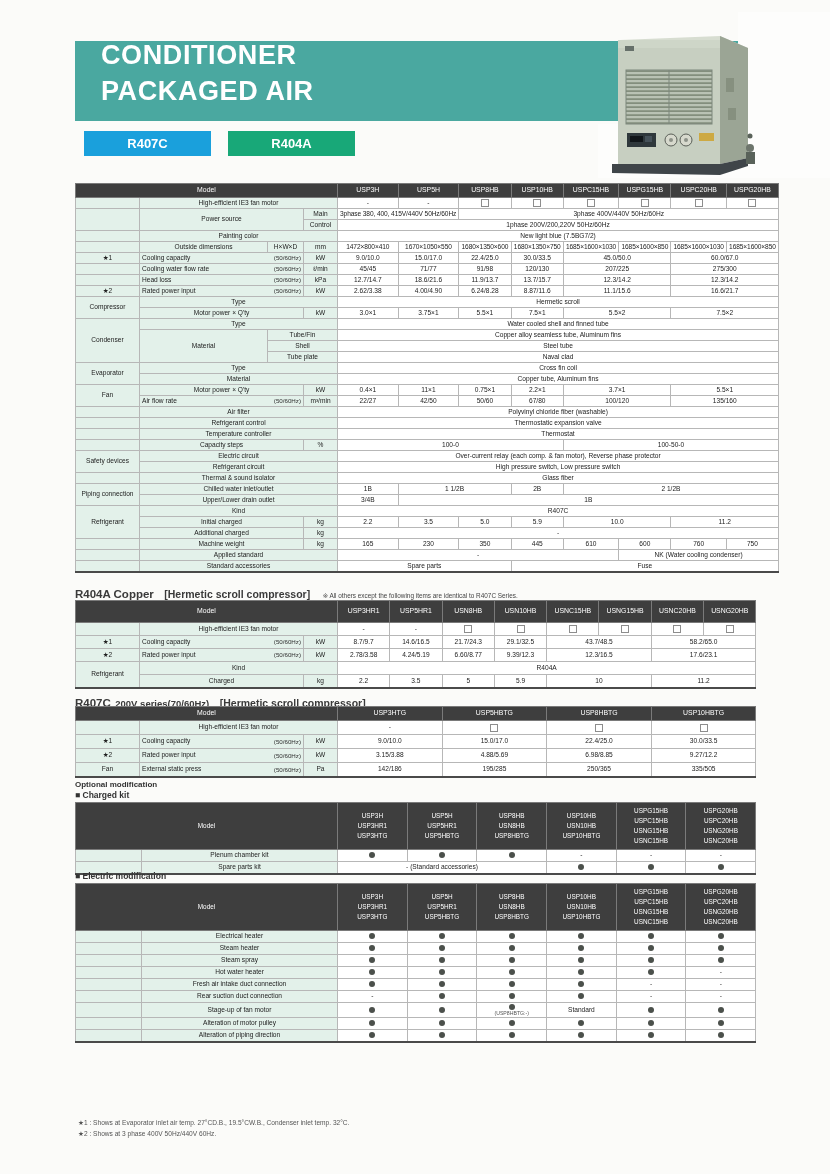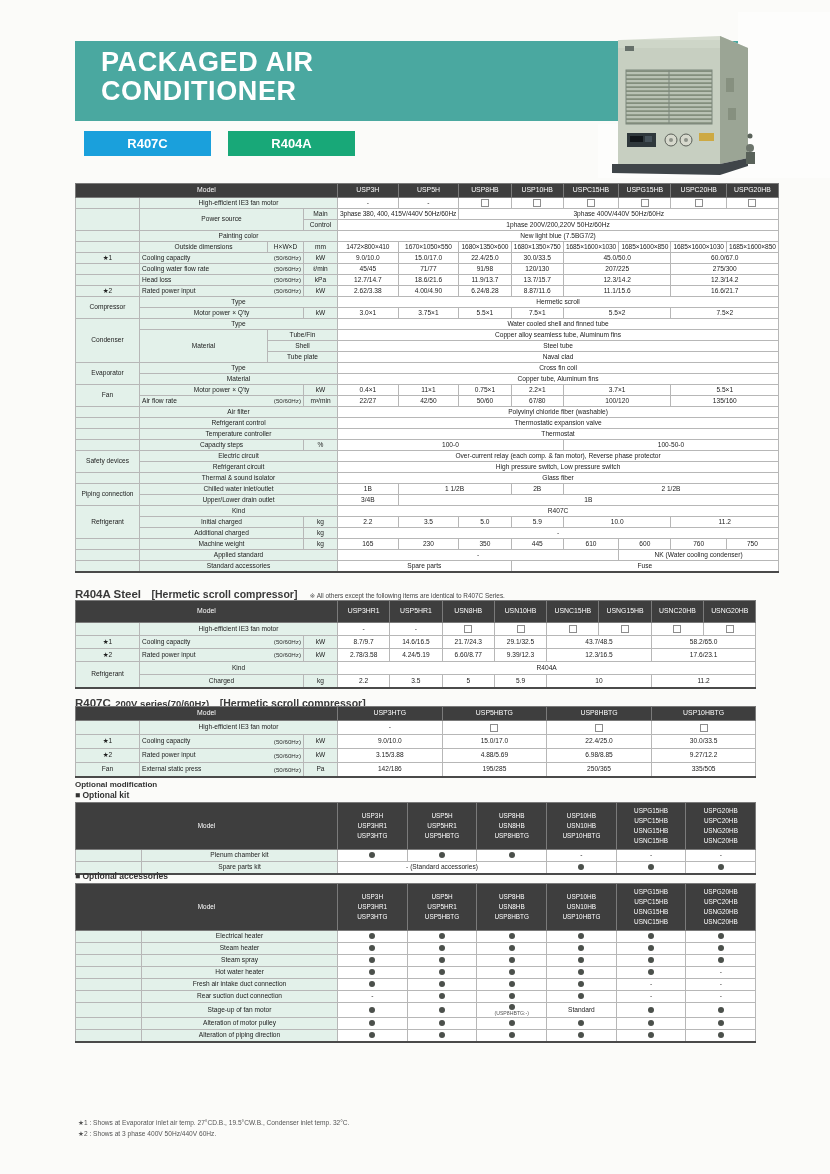--- a/index.html
+++ b/index.html
@@ -55,22 +55,22 @@
 
   
   .footnotes{position:absolute;left:78px;top:1118px;font-size:6.6px;color:#555;line-height:1.6;}
 </style>
 </head>
 <body>
 
 <div class="page">
 
   <div class="banner">
+    <div class="t">CONDITIONER</div>
     <div class="t first">PACKAGED AIR</div>
-    <div class="t">CONDITIONER</div>
   </div>
   <div class="badge b1">R407C</div>
   <div class="badge b2">R404A</div>
 
   <div class="photo">
     <svg width="232" height="166" viewBox="0 0 232 166">
       <defs>
         <pattern id="louver" width="6" height="4" patternUnits="userSpaceOnUse">
           <rect width="6" height="4" fill="#b9c2b4"></rect>
           <rect y="2.4" width="6" height="1.4" fill="#76816f"></rect>
@@ -408,21 +408,21 @@
         <tr>
           <td class="cg"></td>
           <td colspan="3" class="cl">Standard accessories</td>
           <td colspan="3">Spare parts</td>
           <td colspan="5">Fuse</td>
         </tr>
       </tbody>
     </table>
 
   <div class="sec-title" style="top:584px">
-    <span class="big">R404A Steel</span>
+    <span class="big">R404A Copper</span>
     <span class="br">[Hermetic scroll compressor]</span>
     <span class="note">※ All others except the following items are identical to R407C Series.</span>
   </div>
   <table class="spec" style="top:600px" data-table="r404a">
       <colgroup>
         <col style="width: 64px;">
         <col style="width: 128px;">
         <col style="width: 36px;">
         <col style="width: 34px;">
         <col style="width: 52.3px;">
@@ -583,21 +583,21 @@
           <td class="cu">Pa</td>
           <td>142/186</td>
           <td>195/285</td>
           <td>250/365</td>
           <td>335/505</td>
         </tr>
       </tbody>
     </table>
 
   <div class="opt-h" style="top:780px;font-size:8px">Optional modification</div>
-  <div class="opt-h" style="top:790px">■ Optional kit</div>
+  <div class="opt-h" style="top:790px">■ Charged kit</div>
   <table class="spec" style="top:802px" data-table="optional_kit">
       <colgroup>
         <col style="width: 66px;">
         <col style="width: 196px;">
         <col style="width: 69.7px;">
         <col style="width: 69.7px;">
         <col style="width: 69.7px;">
         <col style="width: 69.7px;">
         <col style="width: 69.7px;">
         <col style="width: 69.7px;">
@@ -628,21 +628,21 @@
           <td class="cg"></td>
           <td class="cl">Spare parts kit</td>
           <td colspan="3">- (Standard accessories)</td>
           <td style="text-align: center;"><span class="dot"></span></td>
           <td style="text-align: center;"><span class="dot"></span></td>
           <td style="text-align: center;"><span class="dot"></span></td>
         </tr>
       </tbody>
     </table>
 
-  <div class="opt-h" style="top:871px">■ Optional accessories</div>
+  <div class="opt-h" style="top:871px">■ Electric modification</div>
   <table class="spec" style="top:883px" data-table="optional_mod">
       <colgroup>
         <col style="width: 66px;">
         <col style="width: 196px;">
         <col style="width: 69.7px;">
         <col style="width: 69.7px;">
         <col style="width: 69.7px;">
         <col style="width: 69.7px;">
         <col style="width: 69.7px;">
         <col style="width: 69.7px;">

